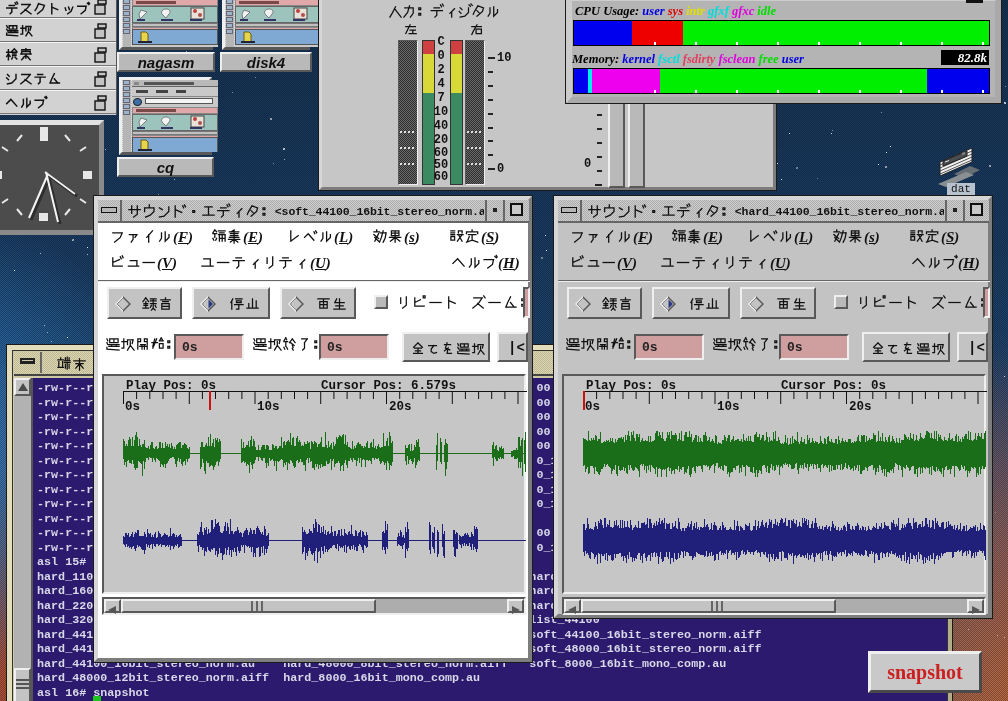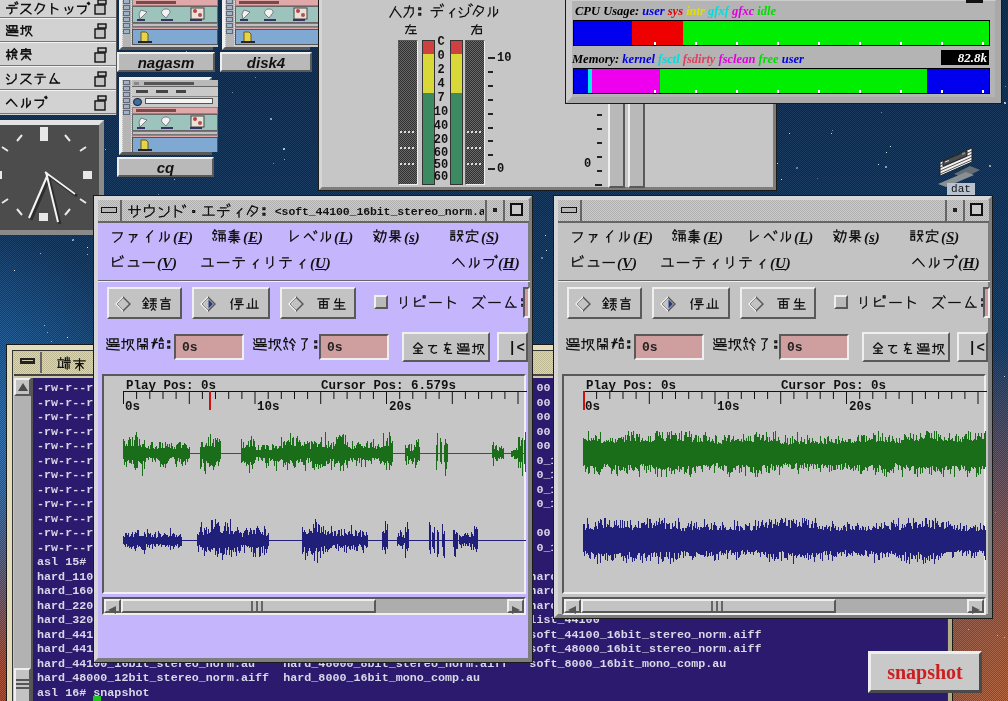--- a/index.html
+++ b/index.html
@@ -778,21 +778,21 @@
           <div style="margin-top:9px;border-top:2px solid #555"></div>
           <div style="margin-top:2px;border-top:2px solid #555"></div>
           <div style="margin-top:2px;border-top:2px solid #555"></div>
         </div>
       </div>
       <div class="abs mono" style="left:20px;top:27px;width:914px;bottom:0;background:#2c1a6e;overflow:hidden;color:#d8d8e8;font-size:11.7px;line-height:14.5px;letter-spacing:0.02px">
         <div class="abs" style="left:4px;top:3px;white-space:pre">-rw-r--r--&nbsp;&nbsp;&nbsp;&nbsp;&nbsp;&nbsp;&nbsp;&nbsp;&nbsp;&nbsp;&nbsp;&nbsp;&nbsp;&nbsp;&nbsp;&nbsp;&nbsp;&nbsp;&nbsp;&nbsp;&nbsp;&nbsp;&nbsp;&nbsp;&nbsp;&nbsp;&nbsp;&nbsp;&nbsp;&nbsp;&nbsp;&nbsp;&nbsp;&nbsp;&nbsp;&nbsp;&nbsp;&nbsp;&nbsp;&nbsp;&nbsp;&nbsp;&nbsp;&nbsp;&nbsp;&nbsp;&nbsp;&nbsp;&nbsp;&nbsp;&nbsp;&nbsp;&nbsp;&nbsp;&nbsp;&nbsp;&nbsp;&nbsp;&nbsp;&nbsp;&nbsp;00.<br>-rw-r--r--&nbsp;&nbsp;&nbsp;&nbsp;&nbsp;&nbsp;&nbsp;&nbsp;&nbsp;&nbsp;&nbsp;&nbsp;&nbsp;&nbsp;&nbsp;&nbsp;&nbsp;&nbsp;&nbsp;&nbsp;&nbsp;&nbsp;&nbsp;&nbsp;&nbsp;&nbsp;&nbsp;&nbsp;&nbsp;&nbsp;&nbsp;&nbsp;&nbsp;&nbsp;&nbsp;&nbsp;&nbsp;&nbsp;&nbsp;&nbsp;&nbsp;&nbsp;&nbsp;&nbsp;&nbsp;&nbsp;&nbsp;&nbsp;&nbsp;&nbsp;&nbsp;&nbsp;&nbsp;&nbsp;&nbsp;&nbsp;&nbsp;&nbsp;&nbsp;&nbsp;&nbsp;00.<br>-rw-r--r--&nbsp;&nbsp;&nbsp;&nbsp;&nbsp;&nbsp;&nbsp;&nbsp;&nbsp;&nbsp;&nbsp;&nbsp;&nbsp;&nbsp;&nbsp;&nbsp;&nbsp;&nbsp;&nbsp;&nbsp;&nbsp;&nbsp;&nbsp;&nbsp;&nbsp;&nbsp;&nbsp;&nbsp;&nbsp;&nbsp;&nbsp;&nbsp;&nbsp;&nbsp;&nbsp;&nbsp;&nbsp;&nbsp;&nbsp;&nbsp;&nbsp;&nbsp;&nbsp;&nbsp;&nbsp;&nbsp;&nbsp;&nbsp;&nbsp;&nbsp;&nbsp;&nbsp;&nbsp;&nbsp;&nbsp;&nbsp;&nbsp;&nbsp;&nbsp;&nbsp;&nbsp;00.<br>-rw-r--r--&nbsp;&nbsp;&nbsp;&nbsp;&nbsp;&nbsp;&nbsp;&nbsp;&nbsp;&nbsp;&nbsp;&nbsp;&nbsp;&nbsp;&nbsp;&nbsp;&nbsp;&nbsp;&nbsp;&nbsp;&nbsp;&nbsp;&nbsp;&nbsp;&nbsp;&nbsp;&nbsp;&nbsp;&nbsp;&nbsp;&nbsp;&nbsp;&nbsp;&nbsp;&nbsp;&nbsp;&nbsp;&nbsp;&nbsp;&nbsp;&nbsp;&nbsp;&nbsp;&nbsp;&nbsp;&nbsp;&nbsp;&nbsp;&nbsp;&nbsp;&nbsp;&nbsp;&nbsp;&nbsp;&nbsp;&nbsp;&nbsp;&nbsp;&nbsp;&nbsp;&nbsp;00.<br>-rw-r--r--&nbsp;&nbsp;&nbsp;&nbsp;&nbsp;&nbsp;&nbsp;&nbsp;&nbsp;&nbsp;&nbsp;&nbsp;&nbsp;&nbsp;&nbsp;&nbsp;&nbsp;&nbsp;&nbsp;&nbsp;&nbsp;&nbsp;&nbsp;&nbsp;&nbsp;&nbsp;&nbsp;&nbsp;&nbsp;&nbsp;&nbsp;&nbsp;&nbsp;&nbsp;&nbsp;&nbsp;&nbsp;&nbsp;&nbsp;&nbsp;&nbsp;&nbsp;&nbsp;&nbsp;&nbsp;&nbsp;&nbsp;&nbsp;&nbsp;&nbsp;&nbsp;&nbsp;&nbsp;&nbsp;&nbsp;&nbsp;&nbsp;&nbsp;&nbsp;&nbsp;&nbsp;00.<br>-rw-r--r--&nbsp;&nbsp;&nbsp;&nbsp;&nbsp;&nbsp;&nbsp;&nbsp;&nbsp;&nbsp;&nbsp;&nbsp;&nbsp;&nbsp;&nbsp;&nbsp;&nbsp;&nbsp;&nbsp;&nbsp;&nbsp;&nbsp;&nbsp;&nbsp;&nbsp;&nbsp;&nbsp;&nbsp;&nbsp;&nbsp;&nbsp;&nbsp;&nbsp;&nbsp;&nbsp;&nbsp;&nbsp;&nbsp;&nbsp;&nbsp;&nbsp;&nbsp;&nbsp;&nbsp;&nbsp;&nbsp;&nbsp;&nbsp;&nbsp;&nbsp;&nbsp;&nbsp;&nbsp;&nbsp;&nbsp;&nbsp;&nbsp;&nbsp;&nbsp;&nbsp;&nbsp;0_1<br>-rw-r--r--&nbsp;&nbsp;&nbsp;&nbsp;&nbsp;&nbsp;&nbsp;&nbsp;&nbsp;&nbsp;&nbsp;&nbsp;&nbsp;&nbsp;&nbsp;&nbsp;&nbsp;&nbsp;&nbsp;&nbsp;&nbsp;&nbsp;&nbsp;&nbsp;&nbsp;&nbsp;&nbsp;&nbsp;&nbsp;&nbsp;&nbsp;&nbsp;&nbsp;&nbsp;&nbsp;&nbsp;&nbsp;&nbsp;&nbsp;&nbsp;&nbsp;&nbsp;&nbsp;&nbsp;&nbsp;&nbsp;&nbsp;&nbsp;&nbsp;&nbsp;&nbsp;&nbsp;&nbsp;&nbsp;&nbsp;&nbsp;&nbsp;&nbsp;&nbsp;&nbsp;&nbsp;0_1<br>-rw-r--r--&nbsp;&nbsp;&nbsp;&nbsp;&nbsp;&nbsp;&nbsp;&nbsp;&nbsp;&nbsp;&nbsp;&nbsp;&nbsp;&nbsp;&nbsp;&nbsp;&nbsp;&nbsp;&nbsp;&nbsp;&nbsp;&nbsp;&nbsp;&nbsp;&nbsp;&nbsp;&nbsp;&nbsp;&nbsp;&nbsp;&nbsp;&nbsp;&nbsp;&nbsp;&nbsp;&nbsp;&nbsp;&nbsp;&nbsp;&nbsp;&nbsp;&nbsp;&nbsp;&nbsp;&nbsp;&nbsp;&nbsp;&nbsp;&nbsp;&nbsp;&nbsp;&nbsp;&nbsp;&nbsp;&nbsp;&nbsp;&nbsp;&nbsp;&nbsp;&nbsp;&nbsp;0_1<br>-rw-r--r--&nbsp;&nbsp;&nbsp;&nbsp;&nbsp;&nbsp;&nbsp;&nbsp;&nbsp;&nbsp;&nbsp;&nbsp;&nbsp;&nbsp;&nbsp;&nbsp;&nbsp;&nbsp;&nbsp;&nbsp;&nbsp;&nbsp;&nbsp;&nbsp;&nbsp;&nbsp;&nbsp;&nbsp;&nbsp;&nbsp;&nbsp;&nbsp;&nbsp;&nbsp;&nbsp;&nbsp;&nbsp;&nbsp;&nbsp;&nbsp;&nbsp;&nbsp;&nbsp;&nbsp;&nbsp;&nbsp;&nbsp;&nbsp;&nbsp;&nbsp;&nbsp;&nbsp;&nbsp;&nbsp;&nbsp;&nbsp;&nbsp;&nbsp;&nbsp;&nbsp;&nbsp;0_1<br>-rw-r--r--<br>-rw-r--r--&nbsp;&nbsp;&nbsp;&nbsp;&nbsp;&nbsp;&nbsp;&nbsp;&nbsp;&nbsp;&nbsp;&nbsp;&nbsp;&nbsp;&nbsp;&nbsp;&nbsp;&nbsp;&nbsp;&nbsp;&nbsp;&nbsp;&nbsp;&nbsp;&nbsp;&nbsp;&nbsp;&nbsp;&nbsp;&nbsp;&nbsp;&nbsp;&nbsp;&nbsp;&nbsp;&nbsp;&nbsp;&nbsp;&nbsp;&nbsp;&nbsp;&nbsp;&nbsp;&nbsp;&nbsp;&nbsp;&nbsp;&nbsp;&nbsp;&nbsp;&nbsp;&nbsp;&nbsp;&nbsp;&nbsp;&nbsp;&nbsp;&nbsp;&nbsp;&nbsp;&nbsp;00.<br>-rw-r--r--&nbsp;&nbsp;&nbsp;&nbsp;&nbsp;&nbsp;&nbsp;&nbsp;&nbsp;&nbsp;&nbsp;&nbsp;&nbsp;&nbsp;&nbsp;&nbsp;&nbsp;&nbsp;&nbsp;&nbsp;&nbsp;&nbsp;&nbsp;&nbsp;&nbsp;&nbsp;&nbsp;&nbsp;&nbsp;&nbsp;&nbsp;&nbsp;&nbsp;&nbsp;&nbsp;&nbsp;&nbsp;&nbsp;&nbsp;&nbsp;&nbsp;&nbsp;&nbsp;&nbsp;&nbsp;&nbsp;&nbsp;&nbsp;&nbsp;&nbsp;&nbsp;&nbsp;&nbsp;&nbsp;&nbsp;&nbsp;&nbsp;&nbsp;&nbsp;&nbsp;&nbsp;0_1<br>asl&nbsp;15#&nbsp;ls<br>hard_11025_16bit_stereo_norm.aiff&nbsp;&nbsp;hard_11025_16bit_stereo_norm.au&nbsp;&nbsp;&nbsp;&nbsp;hard_160<br>hard_16000_16bit_stereo_norm.aiff&nbsp;&nbsp;hard_22050_16bit_stereo_norm.au&nbsp;&nbsp;&nbsp;&nbsp;hard_220<br>hard_22050_16bit_stereo_norm.aiff&nbsp;&nbsp;hard_32000_16bit_stereo_norm.au&nbsp;&nbsp;&nbsp;&nbsp;hard_320<br>hard_32000_16bit_stereo_norm.aiff&nbsp;&nbsp;hard_44100_12bit_stereo_norm.au&nbsp;&nbsp;&nbsp;&nbsp;list_44100<br>hard_44100_16bit_stereo_comp.au&nbsp;&nbsp;&nbsp;&nbsp;hard_48000_16bit_stereo_norm.wav&nbsp;&nbsp;&nbsp;soft_44100_16bit_stereo_norm.aiff<br>hard_44100_16bit_stereo_norm.aiff&nbsp;&nbsp;hard_48000_24bit_stereo_norm.aiff&nbsp;&nbsp;soft_48000_16bit_stereo_norm.aiff<br>hard_44100_16bit_stereo_norm.au&nbsp;&nbsp;&nbsp;&nbsp;hard_48000_8bit_stereo_norm.aiff&nbsp;&nbsp;&nbsp;soft_8000_16bit_mono_comp.au<br>hard_48000_12bit_stereo_norm.aiff&nbsp;&nbsp;hard_8000_16bit_mono_comp.au<br>asl&nbsp;16#&nbsp;snapshot<br>asl 17# <span style="display:inline-block;width:8px;height:13px;background:#1ec41e;transform:translateY(-4px)"></span></div>
       </div>
     </div>
   </div>
-<div class="abs" style="left:93px;top:195px;width:440px;height:468px;z-index:30;background:#c4b5fd;border:1px solid #1a1a1a">
+<div class="abs" style="left:93px;top:195px;width:440px;height:468px;z-index:30;background:#ffffff;border:1px solid #1a1a1a">
     <div class="abs" style="left:0;top:0;right:0;bottom:0;border:4px solid;border-color:#d6d6d6 #7d7d7d #7d7d7d #d6d6d6"></div>
     <div class="abs dith" style="left:4px;top:4px;width:431px;height:23px;border-bottom:2px solid #666">
       <div class="abs" style="left:0;top:0;width:24px;height:21px;border-right:2px solid #666">
         <div style="margin:7px 3px;width:16px;height:6px;background:#b5b5b5;border:1.5px solid #111"></div>
       </div>
       <div class="abs" style="left:28px;top:3px;width:358px;white-space:nowrap;overflow:hidden"><svg width="142" height="17" viewBox="0 0 142 17" style="vertical-align:top">
           <path d="M2.9 6.6 L14.1 6.6 M5.7 2.9 L5.7 10.4 M11.3 2.9 L11.3 11.3 L7.6 14.1" fill="none" stroke="#111111" stroke-width="1.30" stroke-linecap="square"></path>
           <path d="M23.3 1.9 L23.3 4.8 M18.6 4.8 L18.6 8.5 M18.6 4.8 L28.0 4.8 M28.0 4.8 L28.0 8.5 L24.2 12.2 L19.6 14.1" fill="none" stroke="#111111" stroke-width="1.30" stroke-linecap="square"></path>
           <path d="M33.4 4.8 L36.2 6.6 M42.8 3.8 L42.8 8.5 L38.1 13.2 L33.4 14.1" fill="none" stroke="#111111" stroke-width="1.30" stroke-linecap="square"></path>
           <path d="M49.2 2.9 L49.2 14.1 M49.2 6.6 L55.7 9.4 M56.7 2.9 L57.6 4.8 M58.5 1.9 L59.5 3.8" fill="none" stroke="#111111" stroke-width="1.30" stroke-linecap="square"></path>
@@ -999,20 +999,32 @@
           <polygon points="11,5 3,1 3,9" fill="#555"></polygon>
         </svg></div>
     </div>
   </div>
 <div class="abs" style="left:553px;top:195px;width:440px;height:424px;z-index:30;background:#c3c3c3;border:1px solid #1a1a1a">
     <div class="abs" style="left:0;top:0;right:0;bottom:0;border:4px solid;border-color:#d6d6d6 #7d7d7d #7d7d7d #d6d6d6"></div>
     <div class="abs dith" style="left:4px;top:4px;width:431px;height:23px;border-bottom:2px solid #666">
       <div class="abs" style="left:0;top:0;width:24px;height:21px;border-right:2px solid #666">
         <div style="margin:7px 3px;width:16px;height:6px;background:#b5b5b5;border:1.5px solid #111"></div>
       </div>
+      <div class="abs" style="left:28px;top:3px;width:358px;white-space:nowrap;overflow:hidden"><svg width="142" height="17" viewBox="0 0 142 17" style="vertical-align:top">
+          <path d="M2.9 6.6 L14.1 6.6 M5.7 2.9 L5.7 10.4 M11.3 2.9 L11.3 11.3 L7.6 14.1" fill="none" stroke="#111111" stroke-width="1.30" stroke-linecap="square"></path>
+          <path d="M23.3 1.9 L23.3 4.8 M18.6 4.8 L18.6 8.5 M18.6 4.8 L28.0 4.8 M28.0 4.8 L28.0 8.5 L24.2 12.2 L19.6 14.1" fill="none" stroke="#111111" stroke-width="1.30" stroke-linecap="square"></path>
+          <path d="M33.4 4.8 L36.2 6.6 M42.8 3.8 L42.8 8.5 L38.1 13.2 L33.4 14.1" fill="none" stroke="#111111" stroke-width="1.30" stroke-linecap="square"></path>
+          <path d="M49.2 2.9 L49.2 14.1 M49.2 6.6 L55.7 9.4 M56.7 2.9 L57.6 4.8 M58.5 1.9 L59.5 3.8" fill="none" stroke="#111111" stroke-width="1.30" stroke-linecap="square"></path>
+          <path d="M66.8 7.6 L68.6 7.6 L68.6 9.4 L66.8 9.4 L66.8 7.6" fill="none" stroke="#111111" stroke-width="1.30" stroke-linecap="square"></path>
+          <path d="M78.8 3.8 L86.2 3.8 M82.5 3.8 L82.5 12.2 M76.9 12.2 L88.1 12.2" fill="none" stroke="#111111" stroke-width="1.30" stroke-linecap="square"></path>
+          <path d="M94.5 4.8 L100.1 4.8 M91.7 7.6 L102.9 7.6 M97.3 7.6 L97.3 12.2 L95.4 14.1 M101.0 1.9 L102.0 3.8 M102.9 1.0 L103.9 2.9" fill="none" stroke="#111111" stroke-width="1.30" stroke-linecap="square"></path>
+          <path d="M115.8 5.7 L111.2 10.4 M113.0 8.5 L113.0 14.1" fill="none" stroke="#111111" stroke-width="1.30" stroke-linecap="square"></path>
+          <path d="M126.0 2.9 L123.1 7.6 L121.3 11.3 M126.0 2.9 L131.6 4.8 L130.6 8.5 L125.0 13.2 M125.0 7.6 L127.8 10.4" fill="none" stroke="#111111" stroke-width="1.30" stroke-linecap="square"></path>
+          <path d="M137.0 4.8 L138.9 4.8 L138.9 6.6 L137.0 6.6 L137.0 4.8 M137.0 10.4 L138.9 10.4 L138.9 12.2 L137.0 12.2 L137.0 10.4" fill="none" stroke="#111111" stroke-width="1.30" stroke-linecap="square"></path>
+        </svg><span class="mono" style="font-size:11.5px;color:#111;letter-spacing:-0.1px;vertical-align:2px"> &lt;hard_44100_16bit_stereo_norm.a</span></div>
       <div class="abs" style="left:387px;top:0;width:16px;height:21px;border-left:2px solid #666">
         <div style="margin:8px 6px;width:4px;height:4px;background:#222"></div>
       </div>
       <div class="abs" style="left:405px;top:0;width:26px;height:21px;border-left:2px solid #666">
         <div style="margin:3px 5px;width:13px;height:13px;background:#c9c9c9;border:2px solid #111"></div>
       </div>
     </div>
     <div class="abs" style="left:15px;top:32px;white-space:nowrap"><svg width="64" height="17" viewBox="0 0 64 17" style="vertical-align:top">
         <path d="M3.8 4.8 L13.2 4.8 M13.2 4.8 L11.3 9.4 L5.7 14.1" fill="none" stroke="#111111" stroke-width="1.30" stroke-linecap="square"></path>
         <path d="M20.4 6.6 L27.9 6.6 M27.9 6.6 L26.0 9.4 M24.1 6.6 L24.1 11.3 L22.2 14.1" fill="none" stroke="#111111" stroke-width="1.30" stroke-linecap="square"></path>

